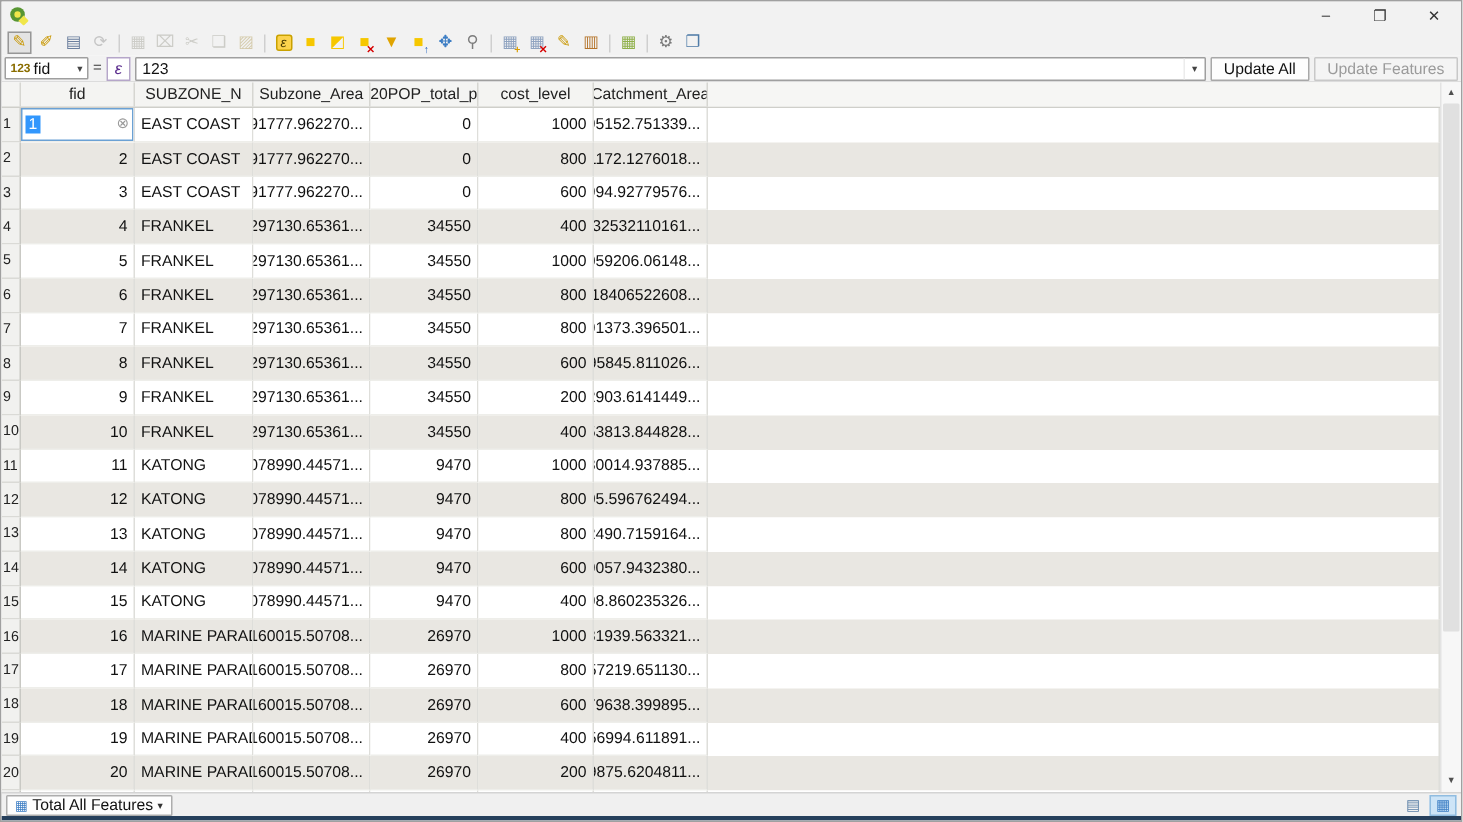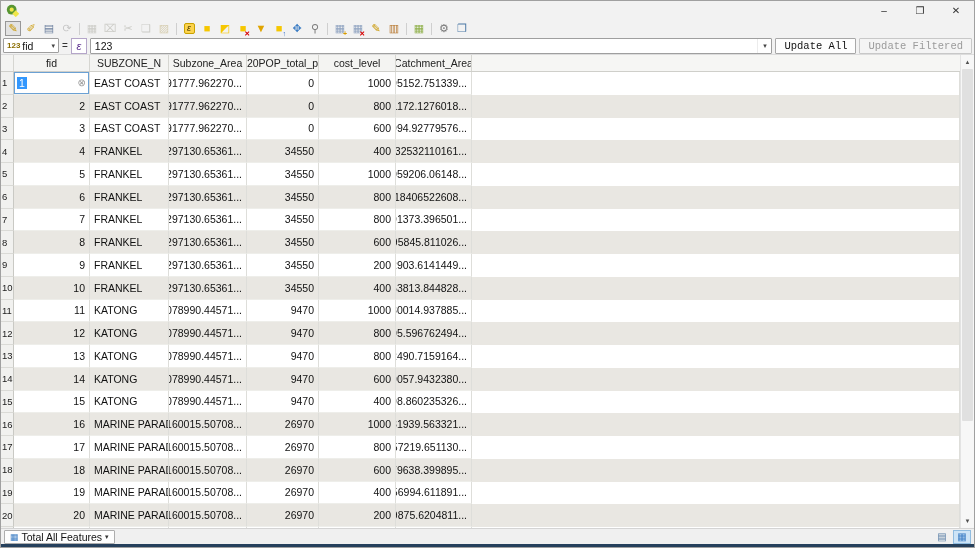--- a/index.html
+++ b/index.html
@@ -37,21 +37,21 @@
     display:flex;align-items:center;padding:0 3px;gap:2px}
   .badge{font-size:8px;color:#8a6d00;font-weight:bold}
   .fname{font-size:10.5px;color:#111}
   .combo-arrow{margin-left:auto;font-size:7px;color:#444}
   .eq{font-size:10px;color:#333}
   .eps-btn{width:16px;height:16px;border:1px solid #b5a6c9;background:#fff;color:#5b2d8e;
     font-size:11px;font-style:italic;display:flex;align-items:center;justify-content:center;font-family:inherit}
   .expr-wrap{flex:1;height:16px;border:1px solid #9f9f9f;background:#fff;display:flex;align-items:center;border-radius:1px}
   .expr-input{flex:1;min-width:0;border:none;outline:none;background:transparent;font-size:10.5px;padding:0 4px;font-family:inherit;color:#111}
   .expr-arrow{width:14px;height:100%;border-left:1px solid #ececec;display:flex;align-items:center;justify-content:center;font-size:7px;color:#444}
-  .update-btn{height:16px;border:1px solid #a8a8a8;background:#fdfdfd;font-size:10.5px;padding:0 8px;font-family:Liberation Mono, monospace;color:#111;border-radius:1px}
+  .update-btn{height:16px;border:1px solid #a8a8a8;background:#fdfdfd;font-size:10.5px;padding:0 8px;font-family:Liberation Sans, sans-serif;color:#111;border-radius:1px}
   .update-btn.disabled{color:#9b9b9b;border-color:#c8c8c8;background:#f4f4f4}
 
   
   .table-region{flex:1;min-height:0;display:flex;background:#fff}
   .table-main{flex:1;min-width:0;display:flex;flex-direction:column}
   .thead{height:17px;flex:0 0 auto;display:flex;background:#f4f4f2;border-bottom:1px solid #cfcfca}
   .hcell{flex:0 0 auto;font-size:10.5px;color:#222;display:flex;align-items:center;justify-content:center;
     border-right:1px solid #d6d6d1;overflow:hidden;white-space:nowrap}
   .hfill{flex:1 1 auto;border-right:none;background:#f6f6f4}
   .gutw{width:13px}.w0{width:76px}.w1{width:79px}.w2{width:78px}.w3{width:72px}.w4{width:77px}.w5{width:76px}
@@ -194,21 +194,21 @@
       <span class="fname">fid</span>
       <span class="combo-arrow">▾</span>
     </div>
     <span class="eq">=</span>
     <button class="eps-btn">ε</button>
     <div class="expr-wrap">
       <input class="expr-input" value="123" style="">
       <span class="expr-arrow">▾</span>
     </div>
     <button class="update-btn">Update All</button>
-    <button class="update-btn disabled">Update Filtered</button>
+    <button class="update-btn disabled">Update Features</button>
   </div>
 
   <div class="table-region">
     <div class="table-main">
       <div class="thead">
         <div class="hcell gutw"></div>
         <div class="hcell w0">fid</div>
         <div class="hcell w1">SUBZONE_N</div>
         <div class="hcell w2">Subzone_Area</div>
         <div class="hcell w3">2020POP_total_pop</div>

